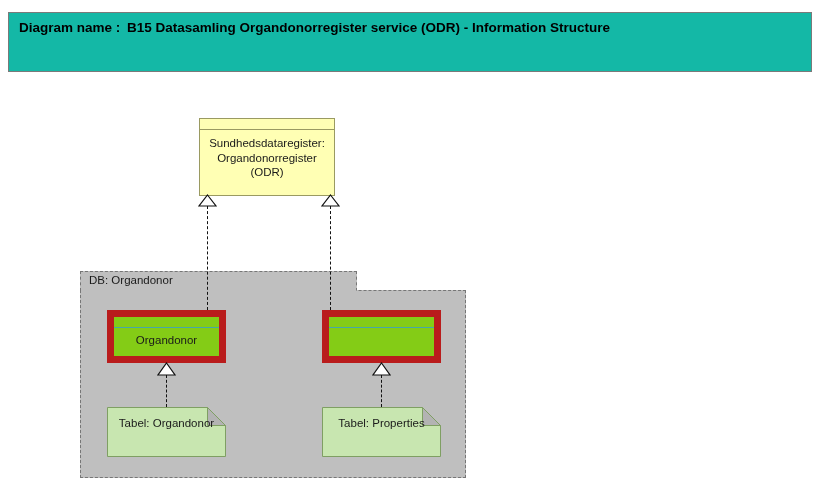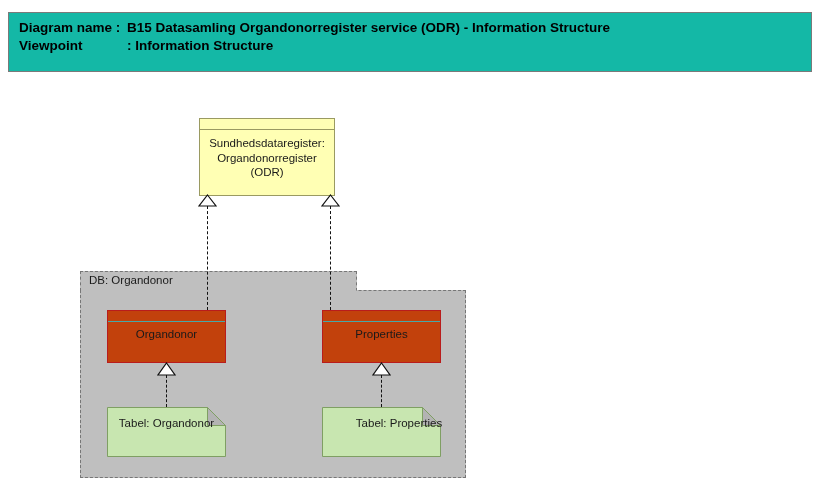--- a/index.html
+++ b/index.html
@@ -126,22 +126,22 @@
     height: 3px;
     background: #bfbfbf;
   }
 
   
   .cyan-node {
     position: absolute;
     top: 310px;
     width: 119px;
     height: 53px;
-    background: #c2410c;
-    border: 1px solid #b91c1c;
+    background: #84cc16;
+    border: 7px solid #b91c1c;
     box-sizing: border-box;
   }
   .cyan-node .hdr-strip {
     position: absolute;
     left: 0;
     top: 0;
     right: 0;
     height: 11px;
     border-bottom: 1px solid #46a8a8;
     box-sizing: border-box;
@@ -153,21 +153,21 @@
   .cyan-right { left: 322px; }
 
   
   .green-node {
     position: absolute;
     top: 407px;
     width: 119px;
     height: 50px;
   }
   .green-left  { left: 107px; }
-  .green-right { left: 322px; padding-left: 35px; }
+  .green-right { left: 322px; }
   .green-node svg {
     position: absolute;
     left: 0;
     top: 0;
     display: block;
   }
   .green-node .node-text {
     top: 9px;
   }
 
@@ -181,21 +181,20 @@
     border-left: 1px dashed #111111;
   }
 </style>
 </head>
 <body>
 
 <div id="canvas">
 
   <div class="title-block">
     <div class="title-line"><span class="lbl">Diagram name :</span><span>B15 Datasamling Organdonorregister service (ODR) - Information Structure</span></div>
-    <div class="title-line"><span class="lbl">Viewpoint</span><span>: Information Structure</span></div>
   </div>
 
   <div class="package-tab">
     <span class="package-tab-label">DB: Organdonor</span>
   </div>
   <div class="package-body"></div>
   <div class="package-seam"></div>
 
   <div class="yellow-node">
     <div class="hdr-strip"></div>
@@ -204,21 +203,20 @@
 (ODR)</div>
   </div>
 
   <div class="cyan-node cyan-left">
     <div class="hdr-strip"></div>
     <div class="node-text">Organdonor</div>
   </div>
 
   <div class="cyan-node cyan-right">
     <div class="hdr-strip"></div>
-    <div class="node-text">Properties</div>
   </div>
 
   <div class="green-node green-left">
     <svg width="119" height="50" viewBox="0 0 119 50">
       <path d="M0.5,0.5 H100.5 L118.5,18.5 V49.5 H0.5 Z" fill="#c8e6b0" stroke="#7f9f63" stroke-width="1"></path>
       <path d="M100.5,0.5 L118.5,18.5 H100.5 Z" fill="#b3b3b3" stroke="#7f9f63" stroke-width="1"></path>
     </svg>
     <div class="node-text">Tabel: Organdonor</div>
   </div>
 

